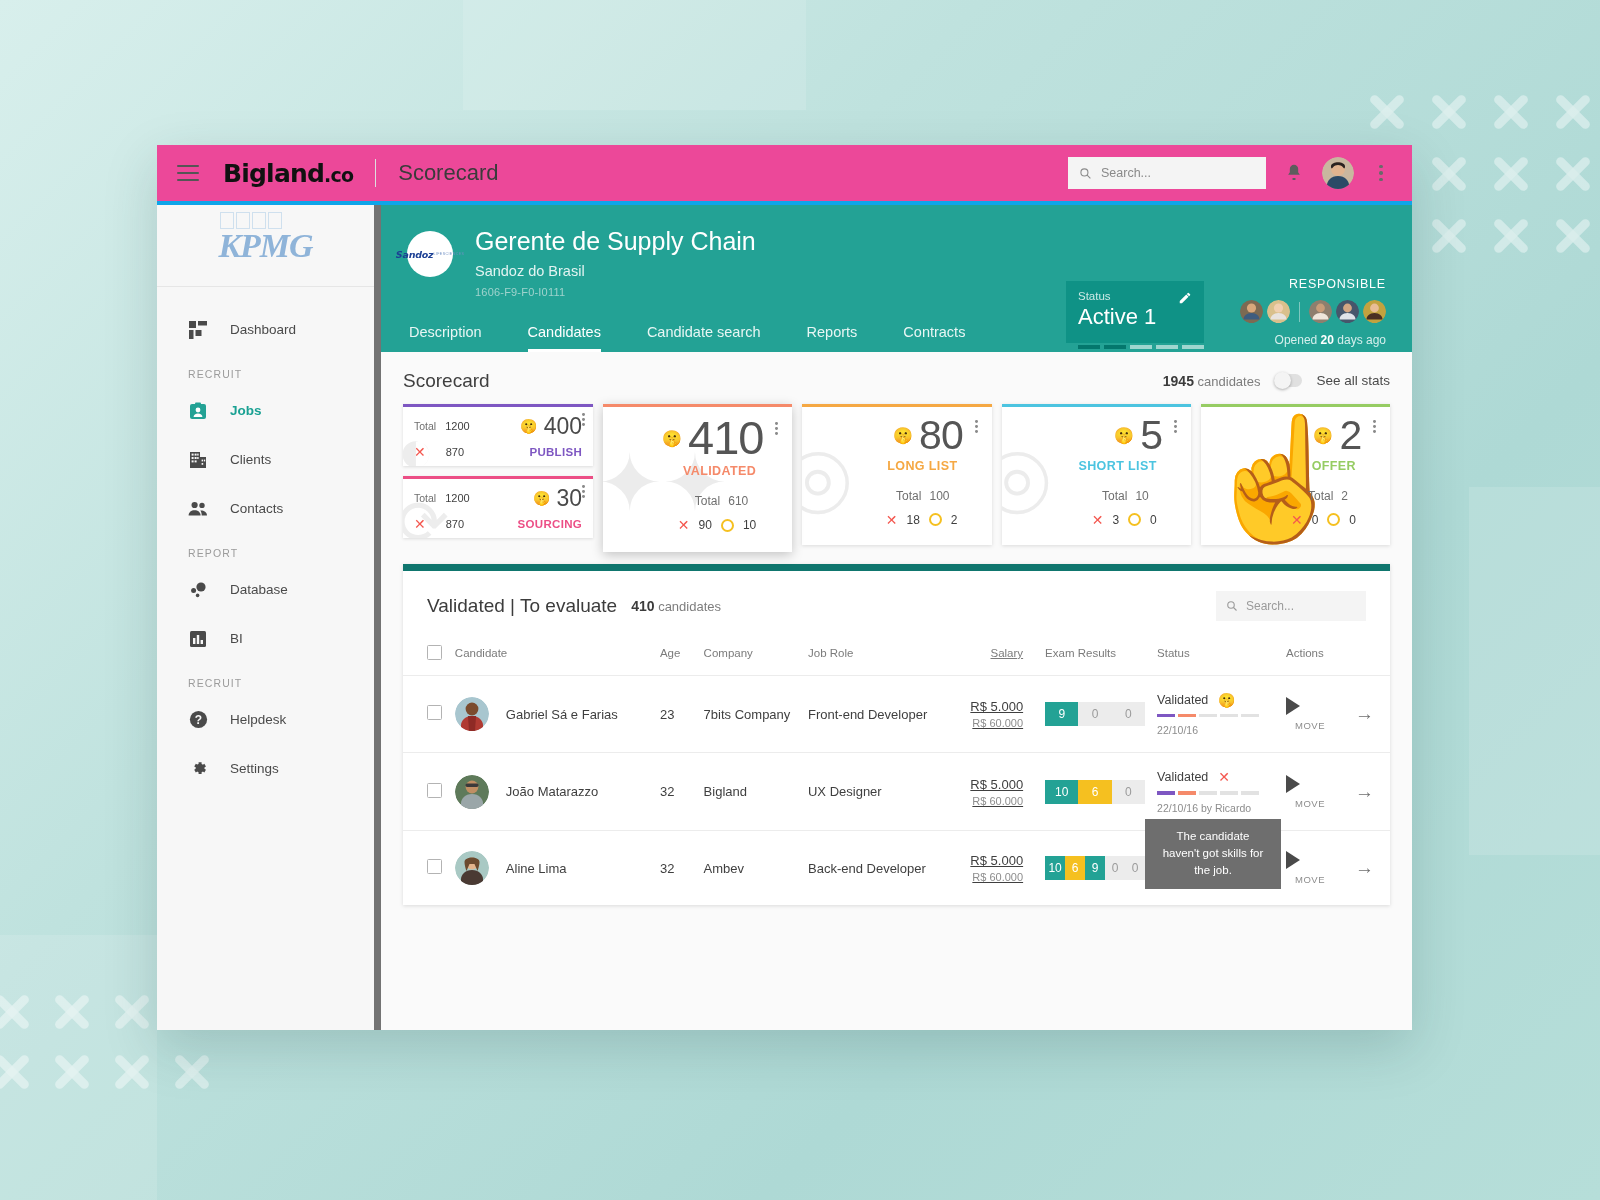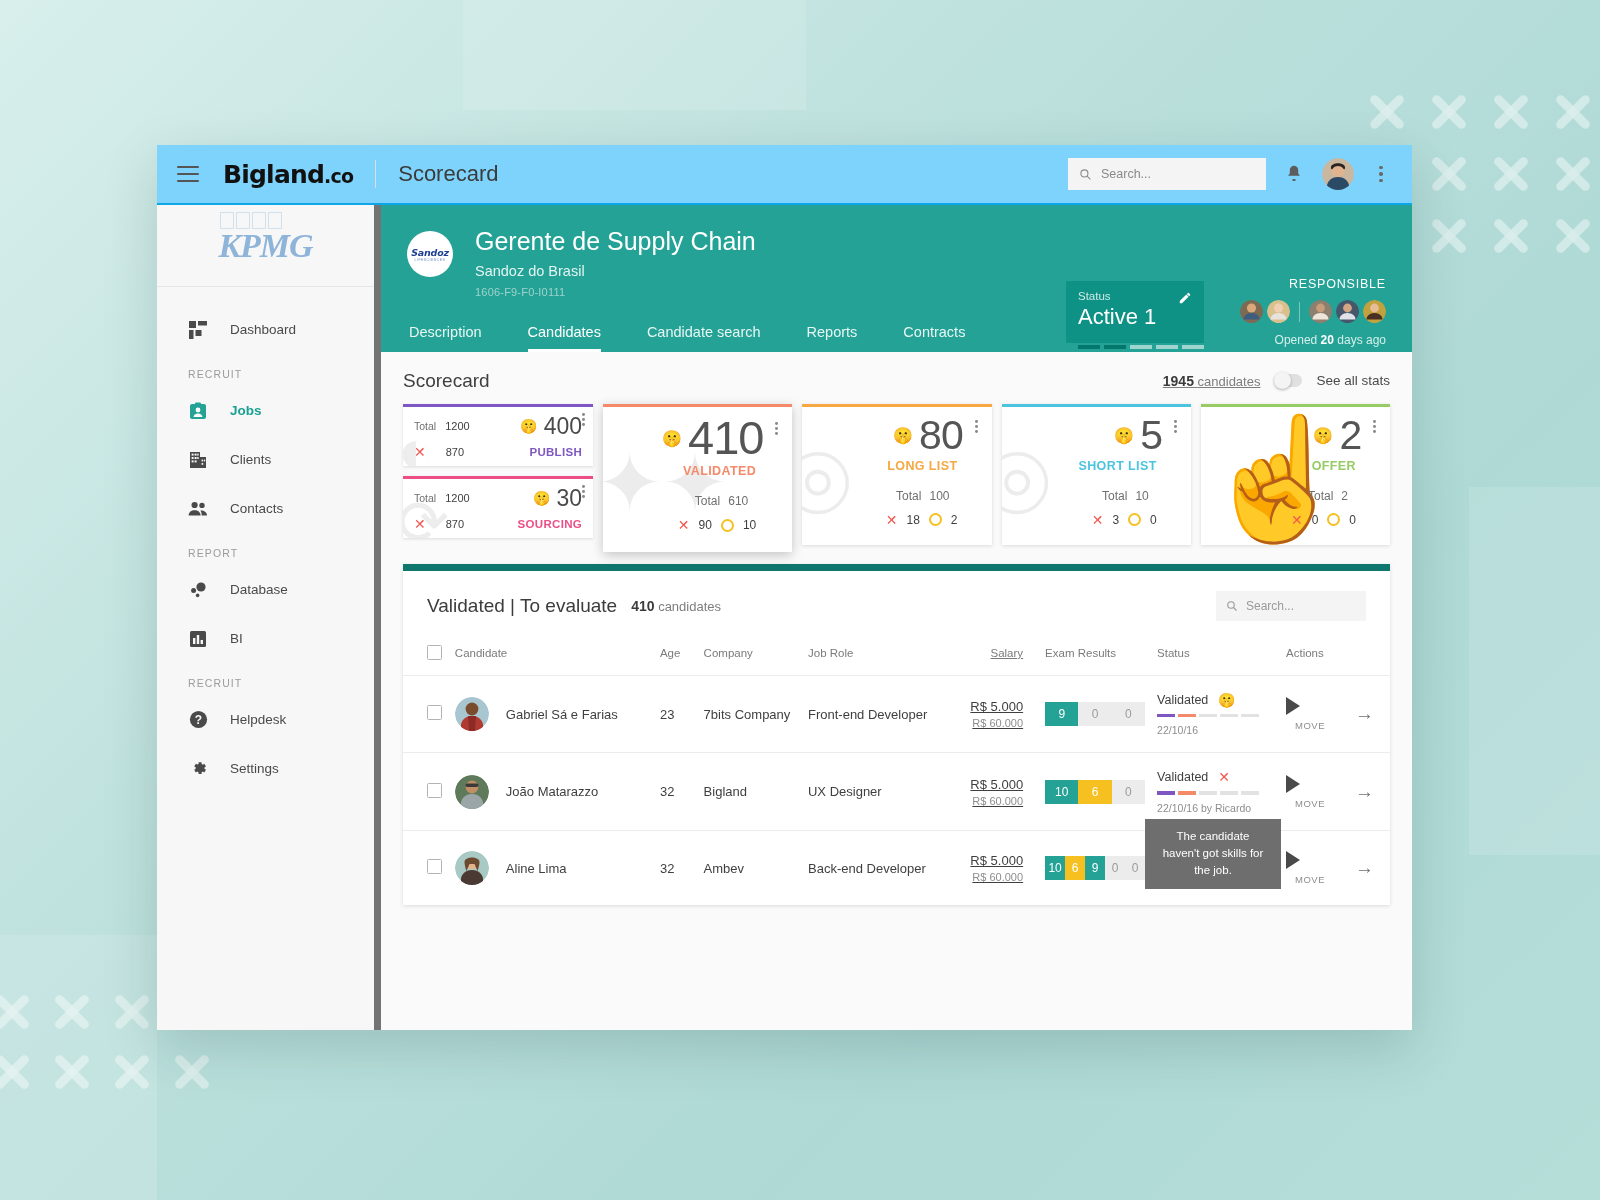--- a/index.html
+++ b/index.html
@@ -34,23 +34,23 @@
   .app {
     position: absolute; left: 157px; top: 145px;
     width: 1255px; height: 885px;
     background: #fff;
     box-shadow: 0 18px 50px rgba(20,60,60,0.18);
     overflow: hidden;
     display: flex; flex-direction: column;
   }
   
   .topbar {
-    height: 60px; background: #7dd3fc; flex: 0 0 60px;
+    height: 60px; background: #ec4899; flex: 0 0 60px;
     display: flex; align-items: center; padding: 0 22px 0 20px;
-    border-bottom: 2px solid #0ea5e9;
+    border-bottom: 4px solid #0ea5e9;
   }
   .hamb { width: 22px; height: 16px; display:flex; flex-direction:column; justify-content:space-between; cursor:pointer; }
   .hamb span { display:block; height:2px; background:#555; border-radius:1px; }
   .brand {
     margin-left: 24px; font-size: 25px; font-weight: 700; color:#111;
     letter-spacing: -0.8px; font-family: "DejaVu Sans", sans-serif;
   }
   .brand .dotco { font-size:19px; }
   .vdiv { width:1px; height:28px; background:#dedede; margin:0 22px; }
   .page-title { font-size: 22px; color:#3b3b3b; font-weight:400; }
@@ -91,21 +91,21 @@
   .nav-ico svg { display:block; }
 
   
   .main { flex:1; min-width:0; display:flex; flex-direction:column; background:#fafafa; }
 
   
   .jobhead { background:#23a295; padding: 22px 26px 0 26px; position:relative; flex:0 0 auto; }
   .jh-top { display:flex; align-items:flex-start; }
   .cologo {
     width:46px; height:46px; border-radius:50%; background:#fff; flex:0 0 46px;
-    display:flex; flex-direction:column; align-items:center; justify-content:center; margin-top:4px;text-align:center;
+    display:flex; flex-direction:row; align-items:center; justify-content:center; margin-top:4px;text-align:center;
   }
   .cologo b { font-size:9.5px; color:#1c3f94; font-style:italic; letter-spacing:-.2px; font-family:"DejaVu Sans", sans-serif;}
   .cologo s { font-size:3.6px; color:#6f8fc4; text-decoration:none; letter-spacing:.4px; }
   .jh-txt { margin-left:22px; }
   .jh-title { font-size:25px; color:#fff; font-weight:400; line-height:1.15; }
   .jh-sub { font-size:14.5px; color:#e3f4f2; margin-top:7px; }
   .jh-id { font-size:11px; color:#9fd3cd; margin-top:7px; letter-spacing:.2px; }
 
   .status-card {
     position:absolute; right:208px; top:76px; width:138px; height:62px;
@@ -129,21 +129,21 @@
   .tabs { display:flex; gap:46px; margin-top:26px; padding-left:2px; }
   .tab { font-size:14.5px; color:#e8f6f4; padding-bottom:12px; cursor:pointer; position:relative; }
   .tab.active { color:#fff; }
   .tab.active:after { content:""; position:absolute; left:0; right:0; bottom:0; height:3px; background:#fff; }
 
   
   .scroll { flex:1; overflow:hidden; padding: 18px 22px 0 22px; }
   .sc-head { display:flex; align-items:center; }
   .sc-title { font-size:19px; color:#3f3f3f; }
   .sc-right { margin-left:auto; display:flex; align-items:center; gap:14px; }
-  .sc-count { font-size:13px; color:#7d7d7d;text-decoration:underline; }
+  .sc-count { font-size:13px; color:#7d7d7d; }
   .sc-count b { color:#3c3c3c; font-size:14px; }
   .toggle { width:28px; height:13px; border-radius:8px; background:#e0e0e0; position:relative; cursor:pointer; }
   .toggle i { position:absolute; left:0; top:-2px; width:17px; height:17px; border-radius:50%; background:#f4f4f4; box-shadow:0 1px 3px rgba(0,0,0,.3); }
   .sc-all { font-size:13.5px; color:#4a4a4a; }
 
   
   .cards { display:flex; align-items:flex-start; margin-top:12px; gap:10px; }
   .col-small { width:190px; flex:0 0 190px; display:flex; flex-direction:column; gap:10px; }
   .mini {
     background:#fff; height:62px; position:relative; overflow:hidden;

